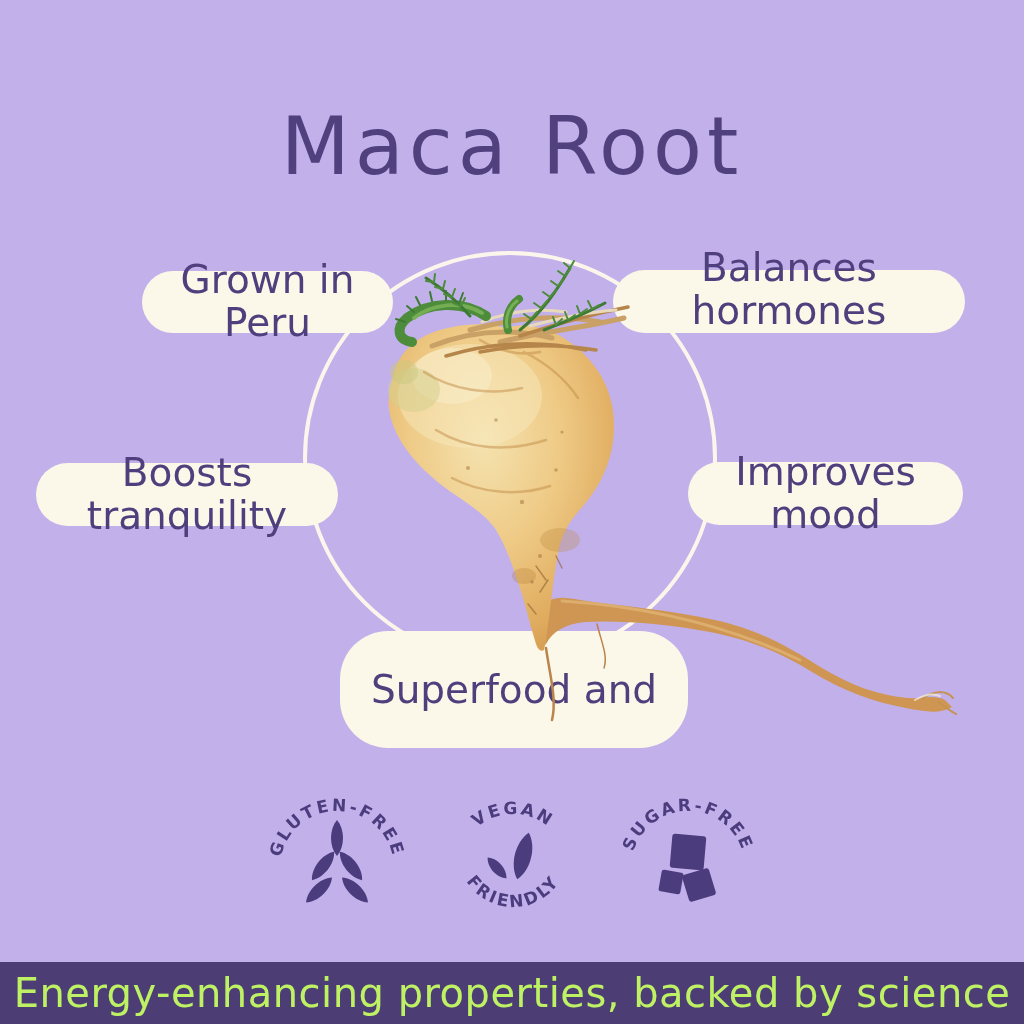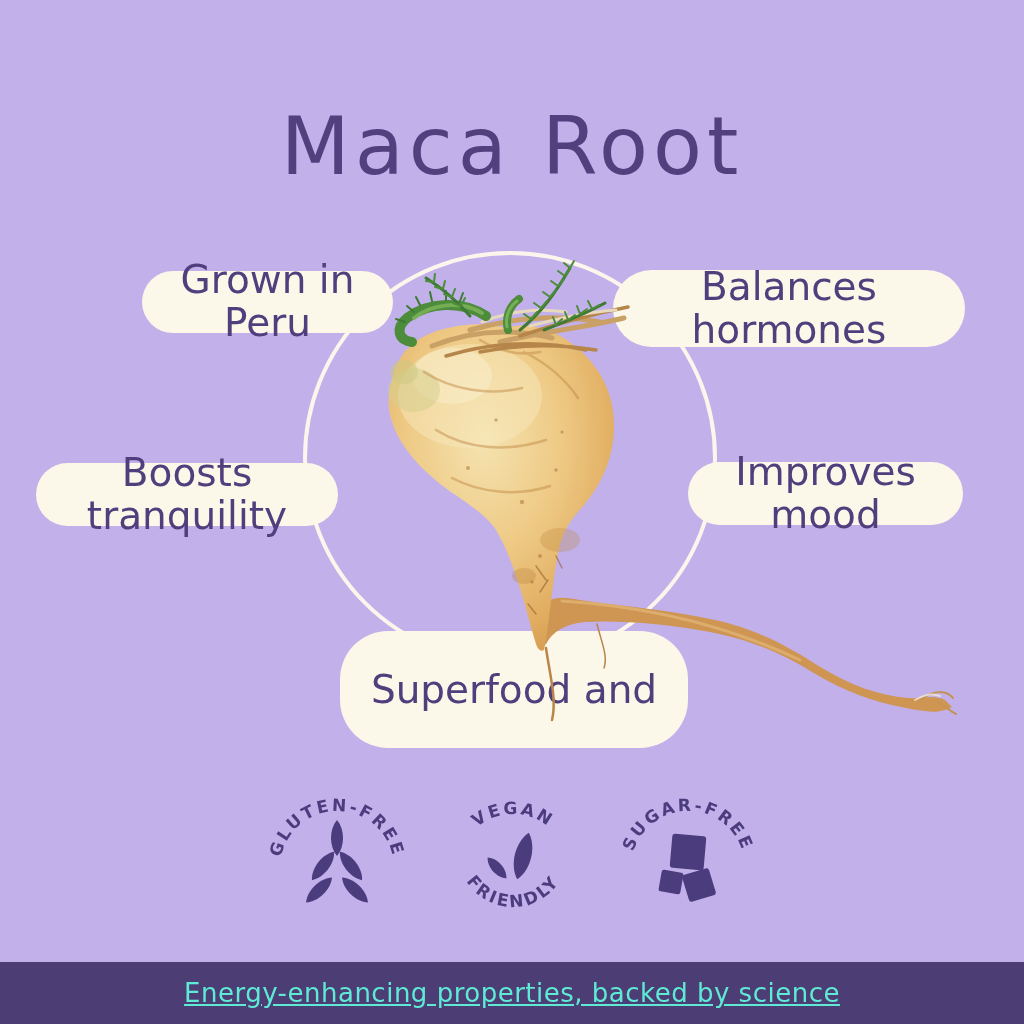--- a/index.html
+++ b/index.html
@@ -18,40 +18,40 @@
     border:4px solid #FAF6EC;border-radius:50%;box-sizing:border-box;
     z-index:1;
   }
   .pill{
     position:absolute;background:#FBF7E9;border-radius:44px;
     display:flex;align-items:center;justify-content:center;
     color:#4F3F7D;font-size:39px;font-weight:500;z-index:2;
     text-align:center;line-height:1.1;
   }
   #pill-peru{left:142px;top:271px;width:251px;height:62px;}
-  #pill-hormones{left:613px;top:270px;width:352px;height:77px;}
+  #pill-hormones{left:613px;top:270px;width:352px;height:63px;align-items:flex-end;}
   #pill-tranquility{left:36px;top:463px;width:302px;height:63px;}
   #pill-mood{left:688px;top:462px;width:275px;height:63px;}
   #pill-superfood{left:340px;top:631px;width:348px;height:117px;border-radius:48px;flex-direction:column;}
   #pill-superfood .line{display:block;line-height:44px;}
   .root-art{position:absolute;left:260px;top:230px;width:720px;height:520px;z-index:3;}
   .badge{position:absolute;z-index:2;}
   #badge-gluten{left:252px;top:772px;}
   #badge-vegan{left:428px;top:772px;}
   #badge-sugar{left:603px;top:772px;}
   .arc-text{
     font-family:"DejaVu Sans","Liberation Sans",sans-serif;
     font-size:17px;font-weight:700;letter-spacing:2.5px;fill:#4B3C7E;
   }
   .footer{
     position:absolute;left:0;top:962px;width:1024px;height:62px;
     background:#4C3E75;display:flex;align-items:center;justify-content:center;
     z-index:4;
   }
-  .footer span{color:#5eead4;font-size:26px;font-weight:500;letter-spacing:0.5px;text-decoration:underline;}
+  .footer span{color:#bef264;font-size:40px;font-weight:500;letter-spacing:0.5px;}
 </style>
 </head>
 <body>
 
 <div class="canvas">
 
   <h1 class="title">Maca Root</h1>
 
   <div class="circle-outline"></div>
 

